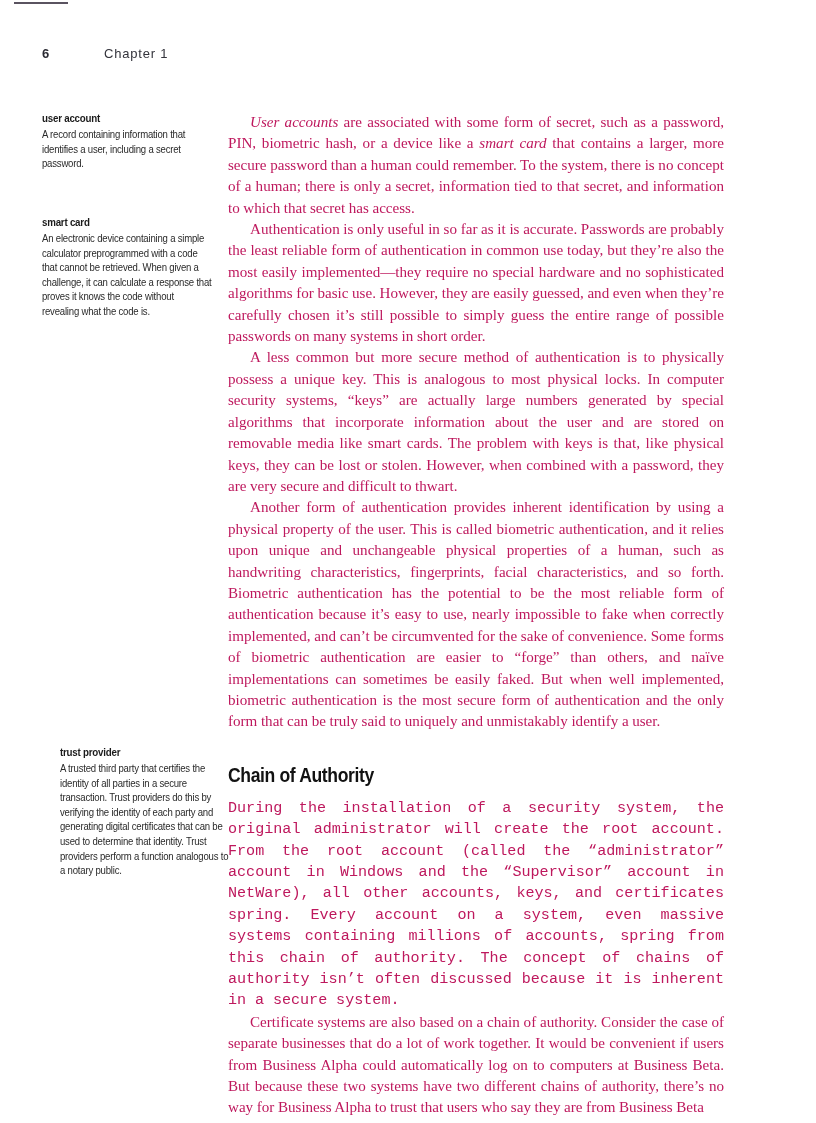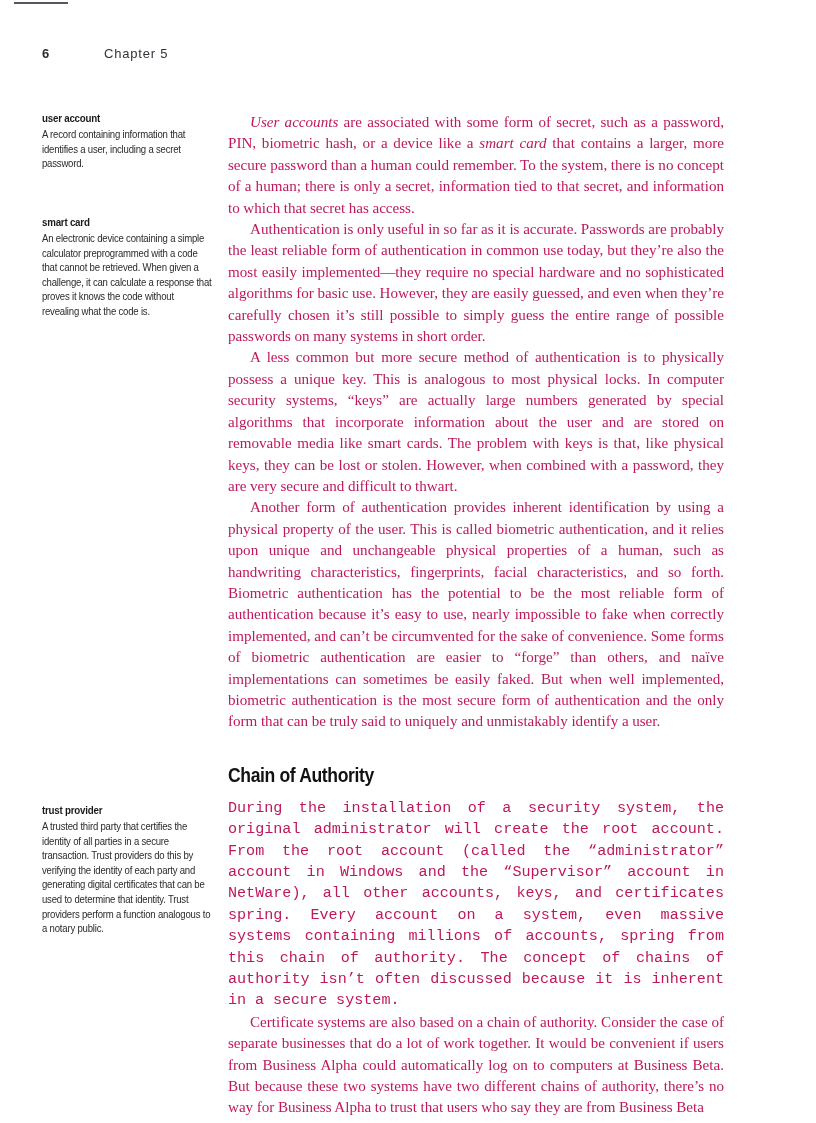--- a/index.html
+++ b/index.html
@@ -152,35 +152,35 @@
 </style>
 </head>
 <body>
 
 <div class="page">
 
   <div class="scan-mark"></div>
 
   <div class="running-head">
     <span class="folio">6</span>
-    <span class="chapter-label">Chapter 5</span>
+    <span class="chapter-label">Chapter 1</span>
   </div>
 
   <div class="content">
 
     <div class="sidebar">
       <div class="gloss" id="gloss-0" style="top:0px;">
         <p class="gloss-term">user account</p>
         <p class="gloss-def">A record containing information that identifies a user, including a secret password.</p>
       </div>
       <div class="gloss" id="gloss-1" style="top:104px;">
         <p class="gloss-term">smart card</p>
         <p class="gloss-def">An electronic device containing a simple calculator preprogrammed with a code that cannot be retrieved. When given a challenge, it can calculate a response that proves it knows the code without revealing what the code is.</p>
       </div>
-      <div class="gloss" id="gloss-2" style="top:692px;">
+      <div class="gloss" id="gloss-2" style="top:634px;margin-left:18px;">
         <p class="gloss-term">trust provider</p>
         <p class="gloss-def">A trusted third party that certifies the identity of all parties in a secure transaction. Trust providers do this by verifying the identity of each party and generating digital certificates that can be used to determine that identity. Trust providers perform a function analogous to a notary public.</p>
       </div>
     </div>
 
     <div class="main">
       <p class="para" id="para-0"><em>User accounts</em><span> are associated with some form of secret, such as a password, PIN, biometric hash, or a device like a </span><em>smart card</em><span> that contains a larger, more secure password than a human could remember. To the system, there is no concept of a human; there is only a secret, information tied to that secret, and information to which that secret has access.</span></p>
       <p class="para" id="para-1"><span>Authentication is only useful in so far as it is accurate. Passwords are probably the least reliable form of authentication in common use today, but they’re also the most easily implemented—they require no special hardware and no sophisticated algorithms for basic use. However, they are easily guessed, and even when they’re carefully chosen it’s still possible to simply guess the entire range of possible passwords on many systems in short order.</span></p>
       <p class="para" id="para-2"><span>A less common but more secure method of authentication is to physically possess a unique key. This is analogous to most physical locks. In computer security systems, “keys” are actually large numbers generated by special algorithms that incorporate information about the user and are stored on removable media like smart cards. The problem with keys is that, like physical keys, they can be lost or stolen. However, when combined with a password, they are very secure and difficult to thwart.</span></p>
       <p class="para" id="para-3"><span>Another form of authentication provides inherent identification by using a physical property of the user. This is called biometric authentication, and it relies upon unique and unchangeable physical properties of a human, such as handwriting characteristics, fingerprints, facial characteristics, and so forth. Biometric authentication has the potential to be the most reliable form of authentication because it’s easy to use, nearly impossible to fake when correctly implemented, and can’t be circumvented for the sake of convenience. Some forms of biometric authentication are easier to “forge” than others, and naïve implementations can sometimes be easily faked. But when well implemented, biometric authentication is the most secure form of authentication and the only form that can be truly said to uniquely and unmistakably identify a user.</span></p>

